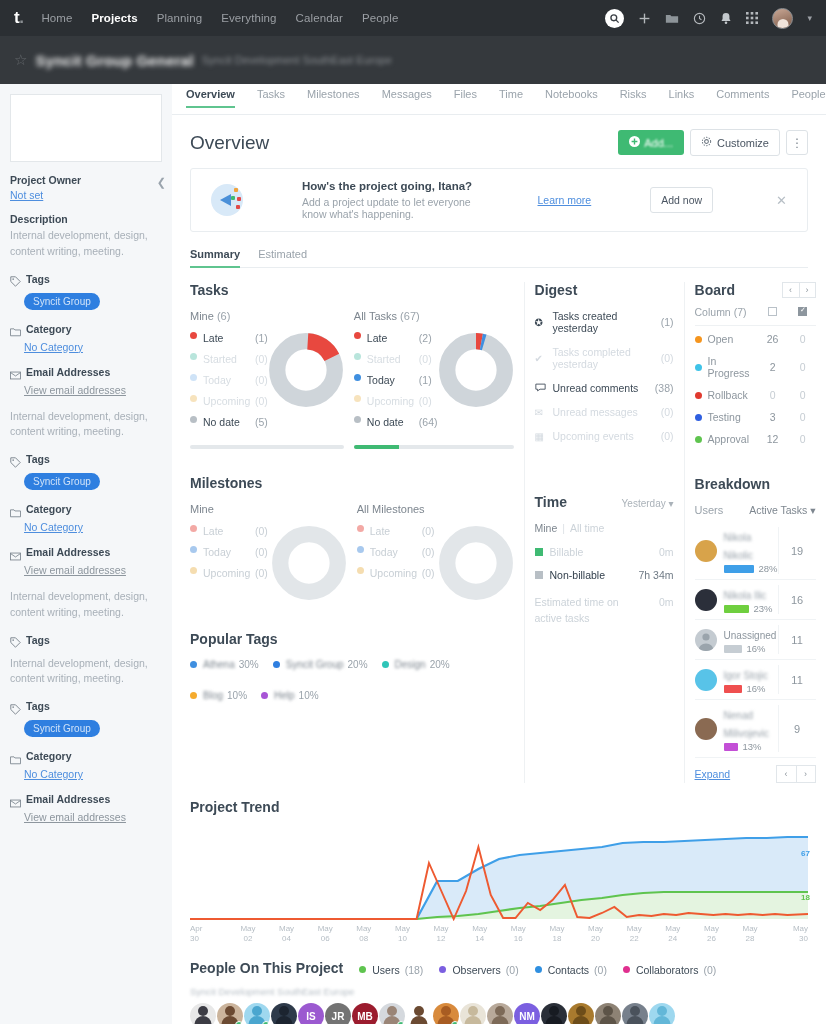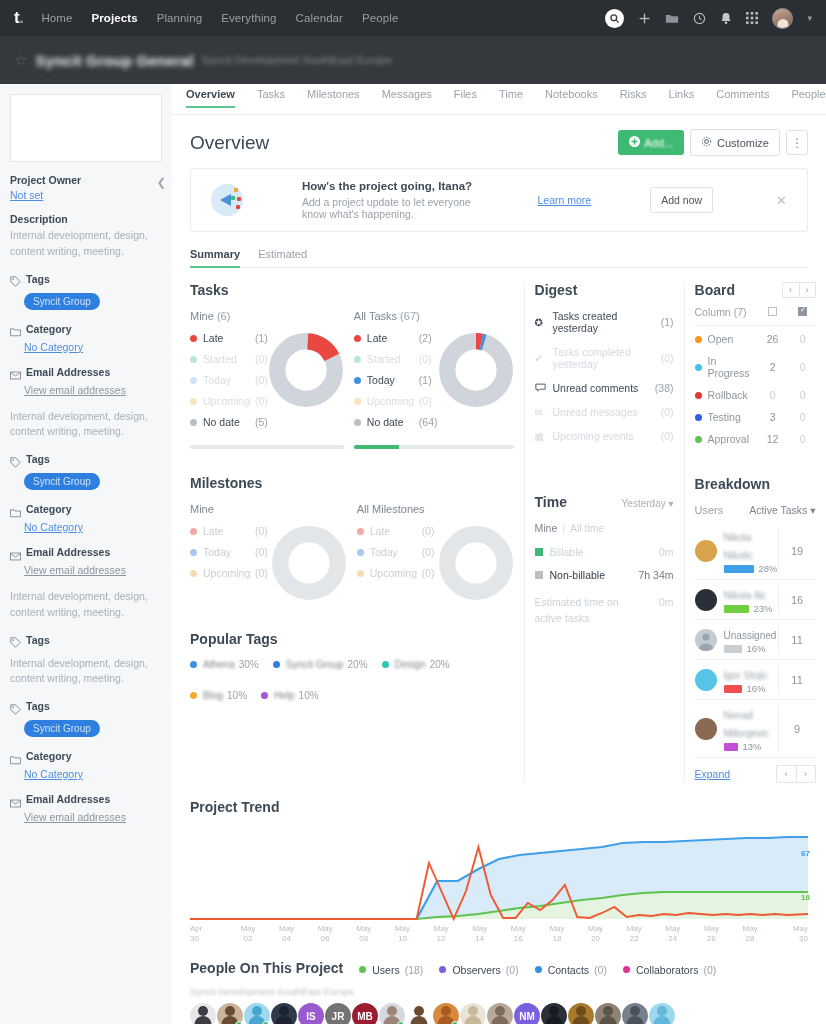--- a/index.html
+++ b/index.html
@@ -158,21 +158,21 @@
   .grid { display: flex; }
   .col-left { flex: 0 0 308px; border-right: 1px solid #eef1f3; padding-right: 10px; }
   .col-mid { flex: 0 0 160px; border-right: 1px solid #eef1f3; padding: 0 10px; }
   .col-right { flex: 1; padding-left: 10px; }
   .wtitle { font-size: 14px; font-weight: bold; color: #3d4a56; margin-bottom: 12px; }
   .two-up { display: flex; gap: 10px; }
   .halfw { flex: 1; }
   .sublabel { font-size: 11px; color: #9aa3ab; margin-bottom: 10px; }
   .sublabel b { color: #7d868f; font-weight: normal; }
   .legend-row {
-    display: flex; align-items: center; font-size: 10.5px;
+    display: flex; font-size: 10.5px;
     color: #3d4a56; margin-bottom: 9px;
   }
   .legend-row.dim { color: #d7dde2; }
   .legend-row.faint { color: #c8cfd5; }
   .ldot { width: 7px; height: 7px; border-radius: 50%; margin-right: 6px; flex:0 0 7px; }
   .lname { min-width: 52px; }
   .lcount { color: #9aa3ab; }
   .legend-row.dim .lcount, .legend-row.faint .lcount { color: inherit; }
   .donut-wrap { position: relative; width: 76px; height: 76px; }
   .progbar { height: 4px; background: #e4e8eb; border-radius: 2px; margin-top: 8px; position: relative; overflow:hidden;}

